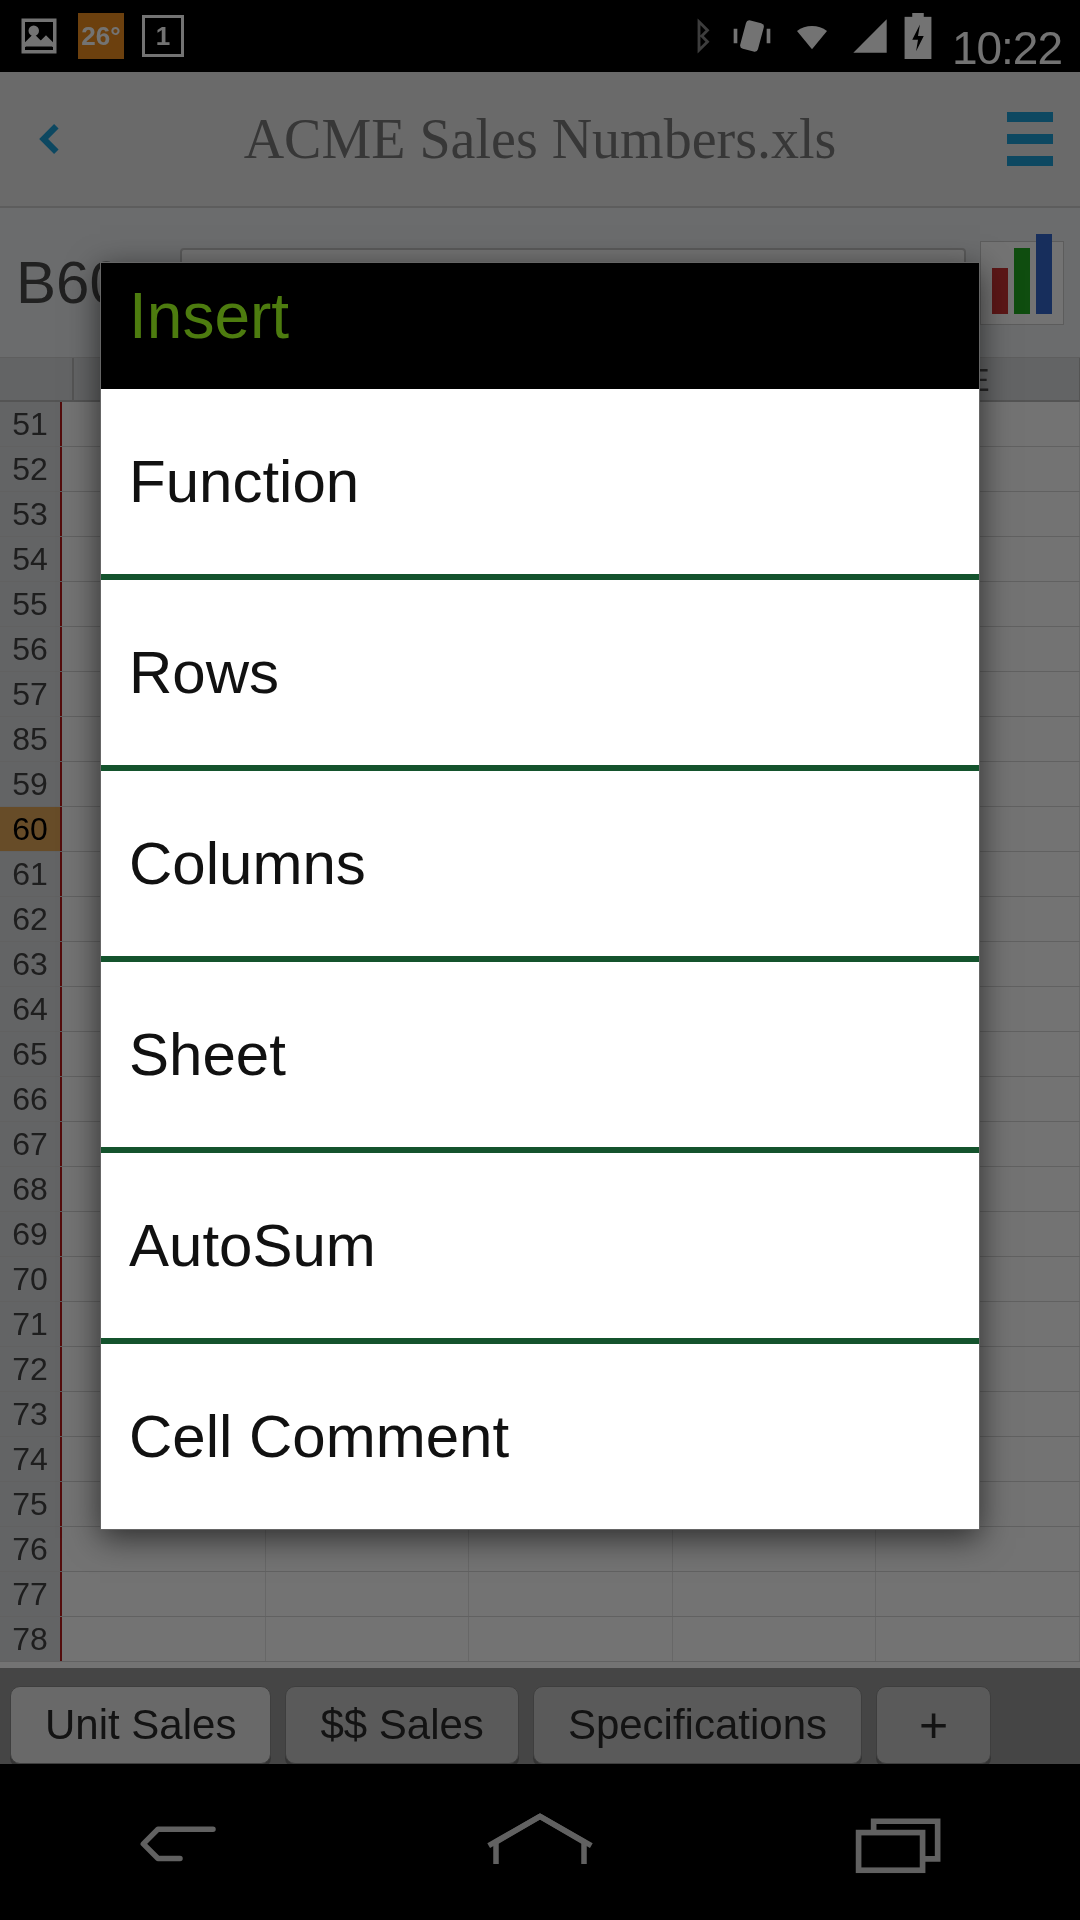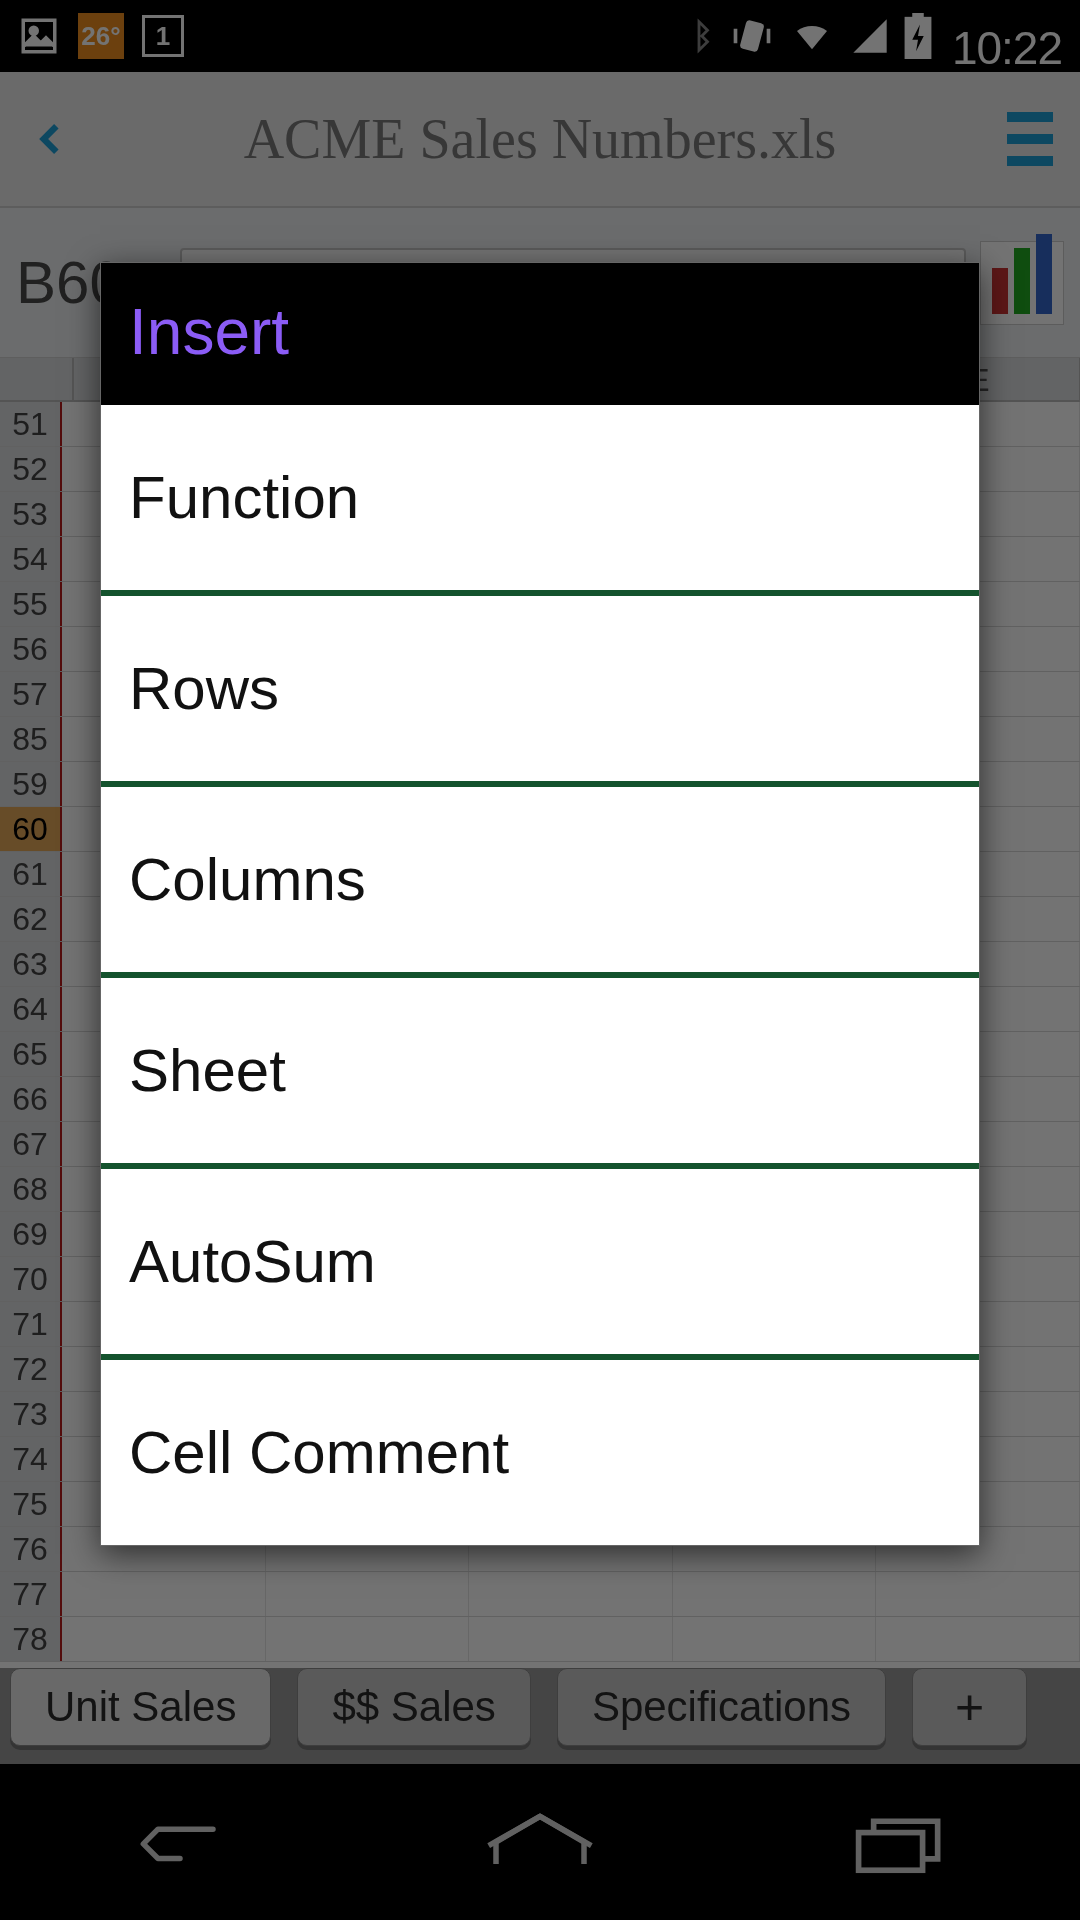--- a/index.html
+++ b/index.html
@@ -35,33 +35,33 @@
   .colheaders .corner { width:74px; border-right:2px solid #bbb; }
   .colheaders .col { flex:1; border-right:1px solid #bbb; text-align:center; font-size:32px; color:#555; line-height:44px; }
 
   .sheetgrid { position:absolute; top:402px; left:0; right:0; bottom:252px; background:#fff; overflow:hidden; }
   .row { height:45px; display:flex; border-bottom:1px solid #d7d7d7; }
   .rowhead { width:62px; background:#dcdde1; border-right:2px solid #b91c1c; text-align:center; font-size:32px; color:#444; line-height:45px; }
   .row.sel .rowhead { background:#e4a85a; color:#000; font-weight:500;}
   .cell { flex:1; border-right:1px solid #e5e5e5; }
 
   
-  .tabs { position:absolute; bottom:156px; left:0; right:0; height:96px; background:#9a9a9a; display:flex; align-items:flex-start; padding:0 10px; gap:26px; }
+  .tabs { position:absolute; bottom:156px; left:0; right:0; height:96px; background:#9a9a9a; display:flex; align-items:flex-end; padding:0 10px; gap:14px; }
   .tab { height:78px; padding:0 34px; background:#c7c7c7; border:1px solid #8a8a8a; border-radius:10px; display:flex; align-items:center; font-size:42px; color:#2b2b2b; box-shadow:0 4px 0 rgba(0,0,0,.25);}
   .tab.active { background:#e9e9e9; }
   .tab.add { padding:0 42px; font-size:50px; }
 
   
   .navbar { position:absolute; bottom:0; left:0; right:0; height:156px; background:#000; display:flex; align-items:center; justify-content:space-around; }
   .navbtn { width:200px; height:90px; display:flex; align-items:center; justify-content:center; }
 
   
   .scrim { position:absolute; inset:0; background:rgba(0,0,0,.55); }
   .dialog { position:absolute; left:100px; right:100px; top:262px; background:#fff; box-shadow:0 8px 30px rgba(0,0,0,.6); border:1px solid #666; }
-  .dialog-header { background:#000; color:#8b5cf6; font-size:64px; font-weight:400; padding:32px 28px 36px; }
+  .dialog-header { background:#000; color:#4d7c0f; font-size:64px; font-weight:400; padding:16px 28px 36px; }
   .dialog-item { font-size:60px; color:#111; padding:58px 28px; border-bottom:6px solid #14532d; }
   .dialog-item:last-child { border-bottom:none; }
 </style>
 </head>
 <body>
 
 <div class="statusbar">
   <div class="left">
     <span class="sb-icon">
       <svg width="42" height="42" viewBox="0 0 24 24" fill="none" stroke="#fff" stroke-width="2">

